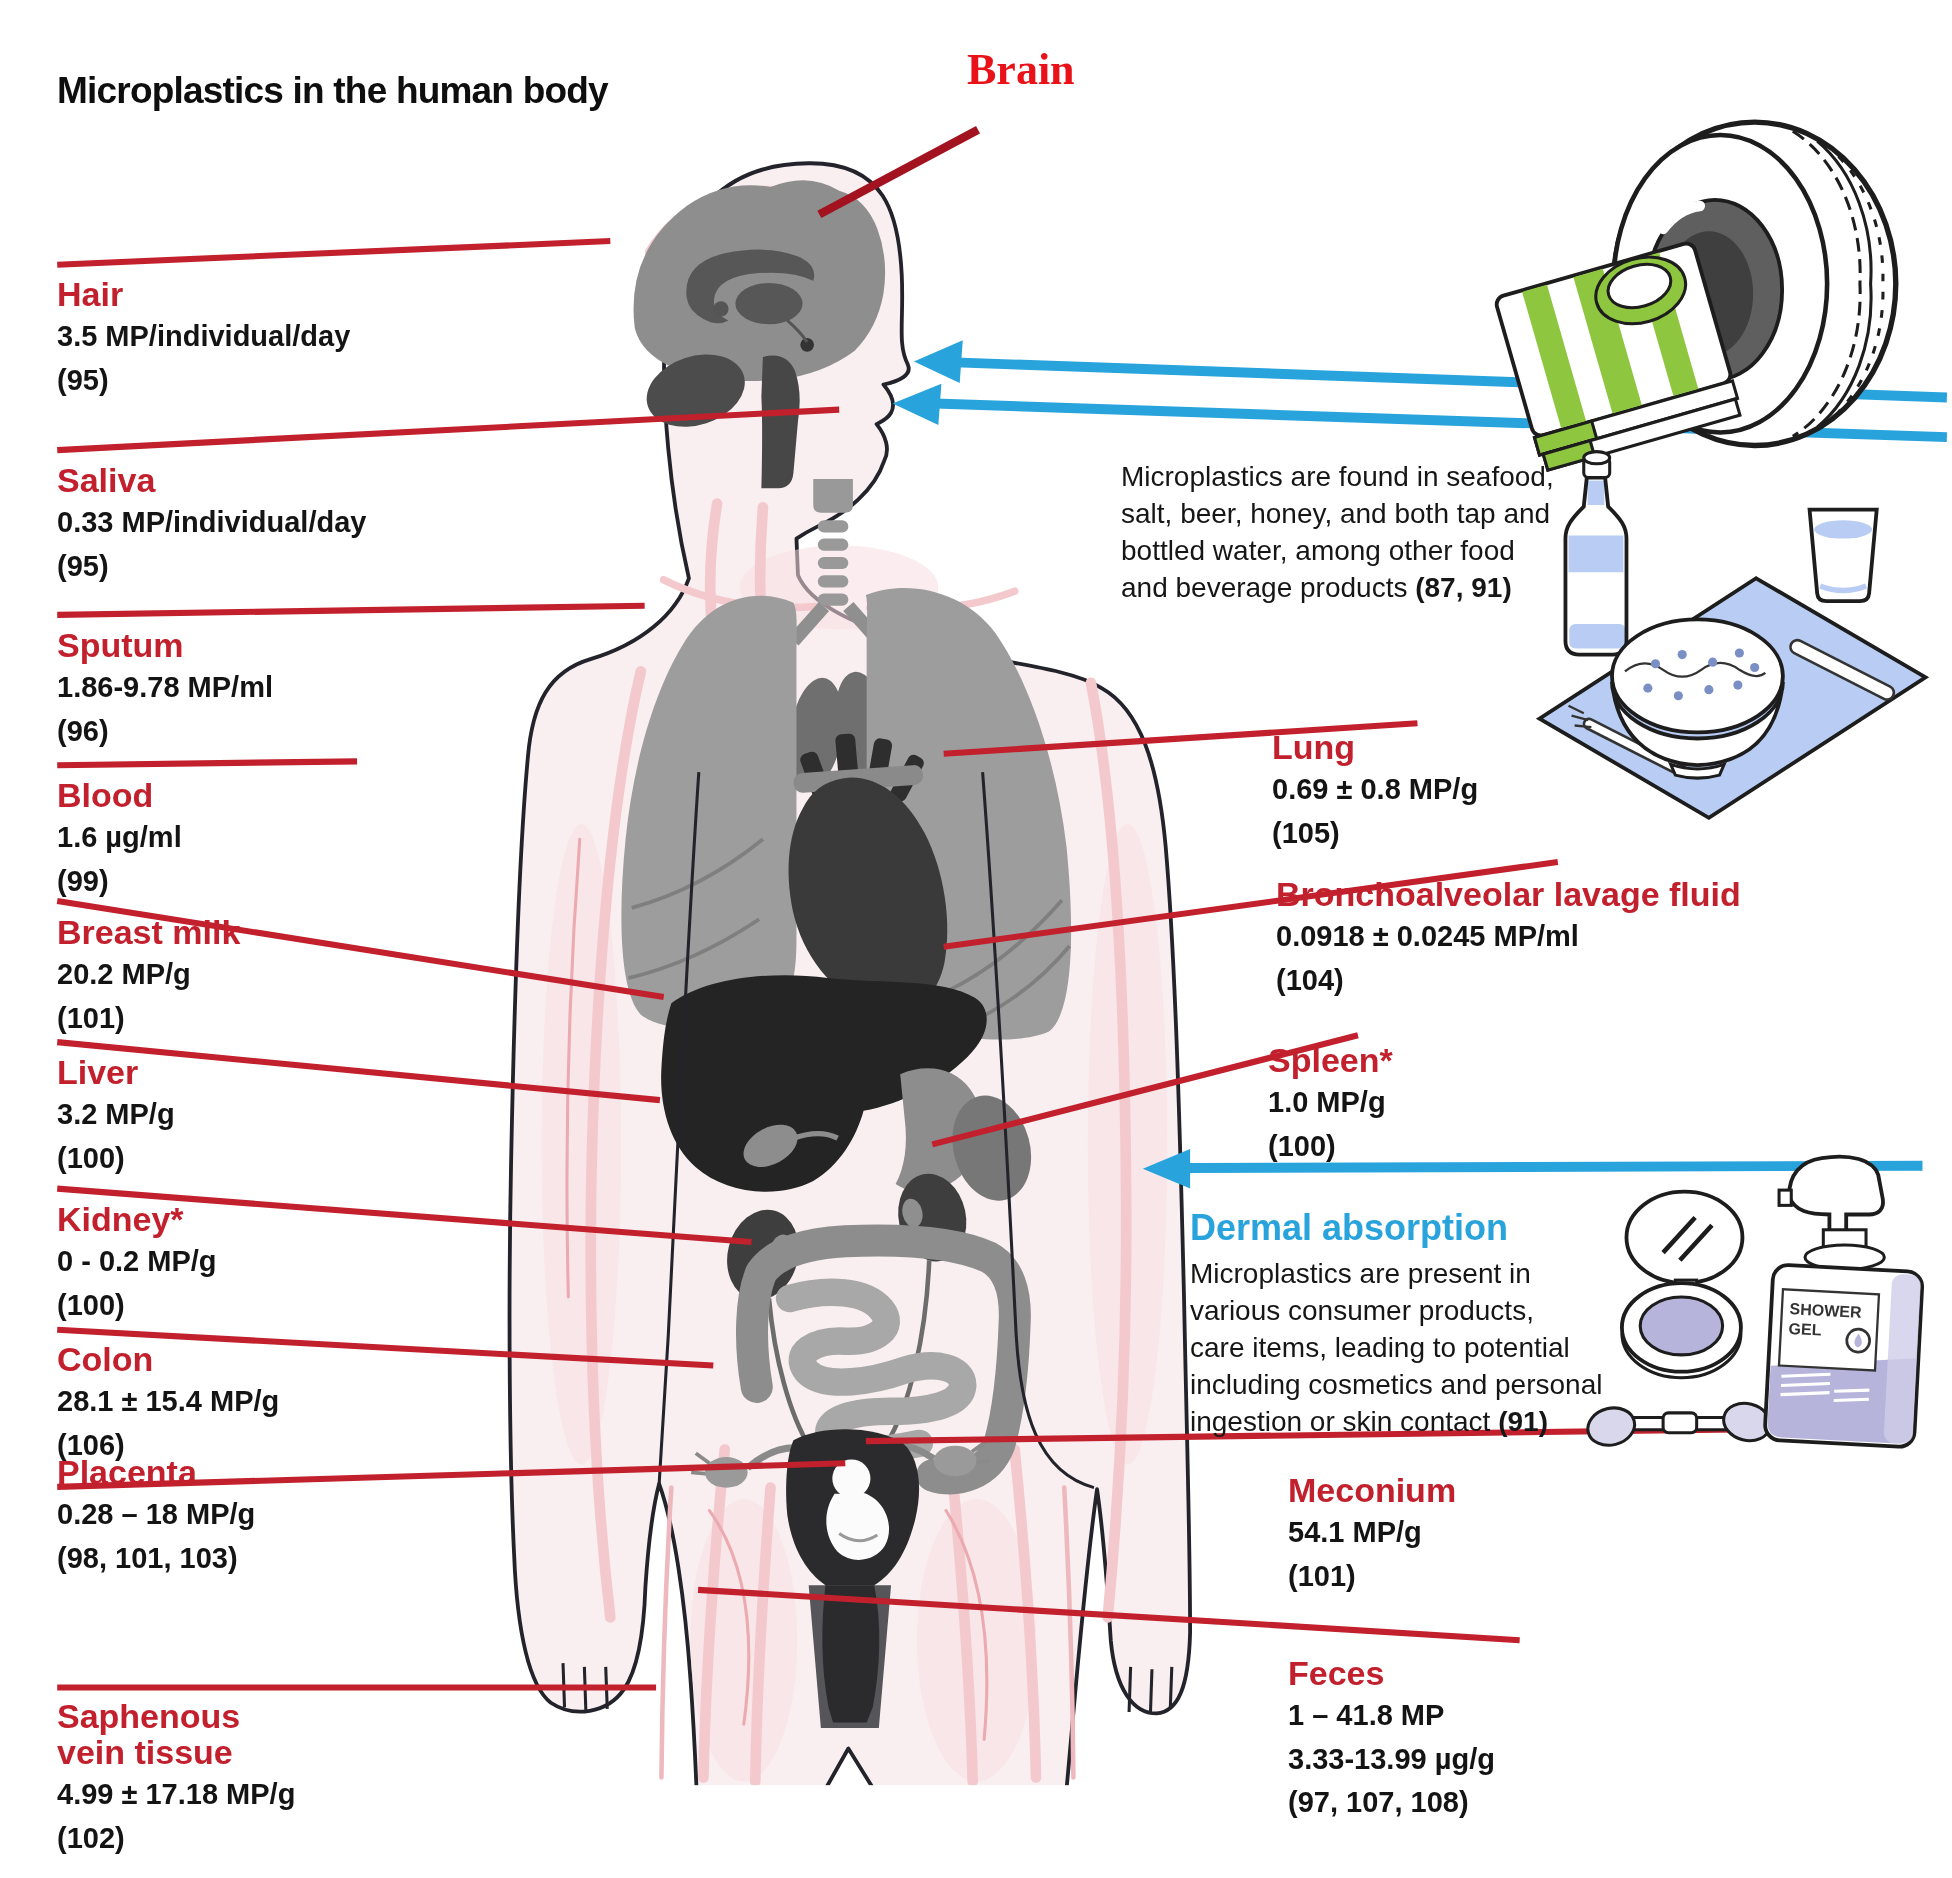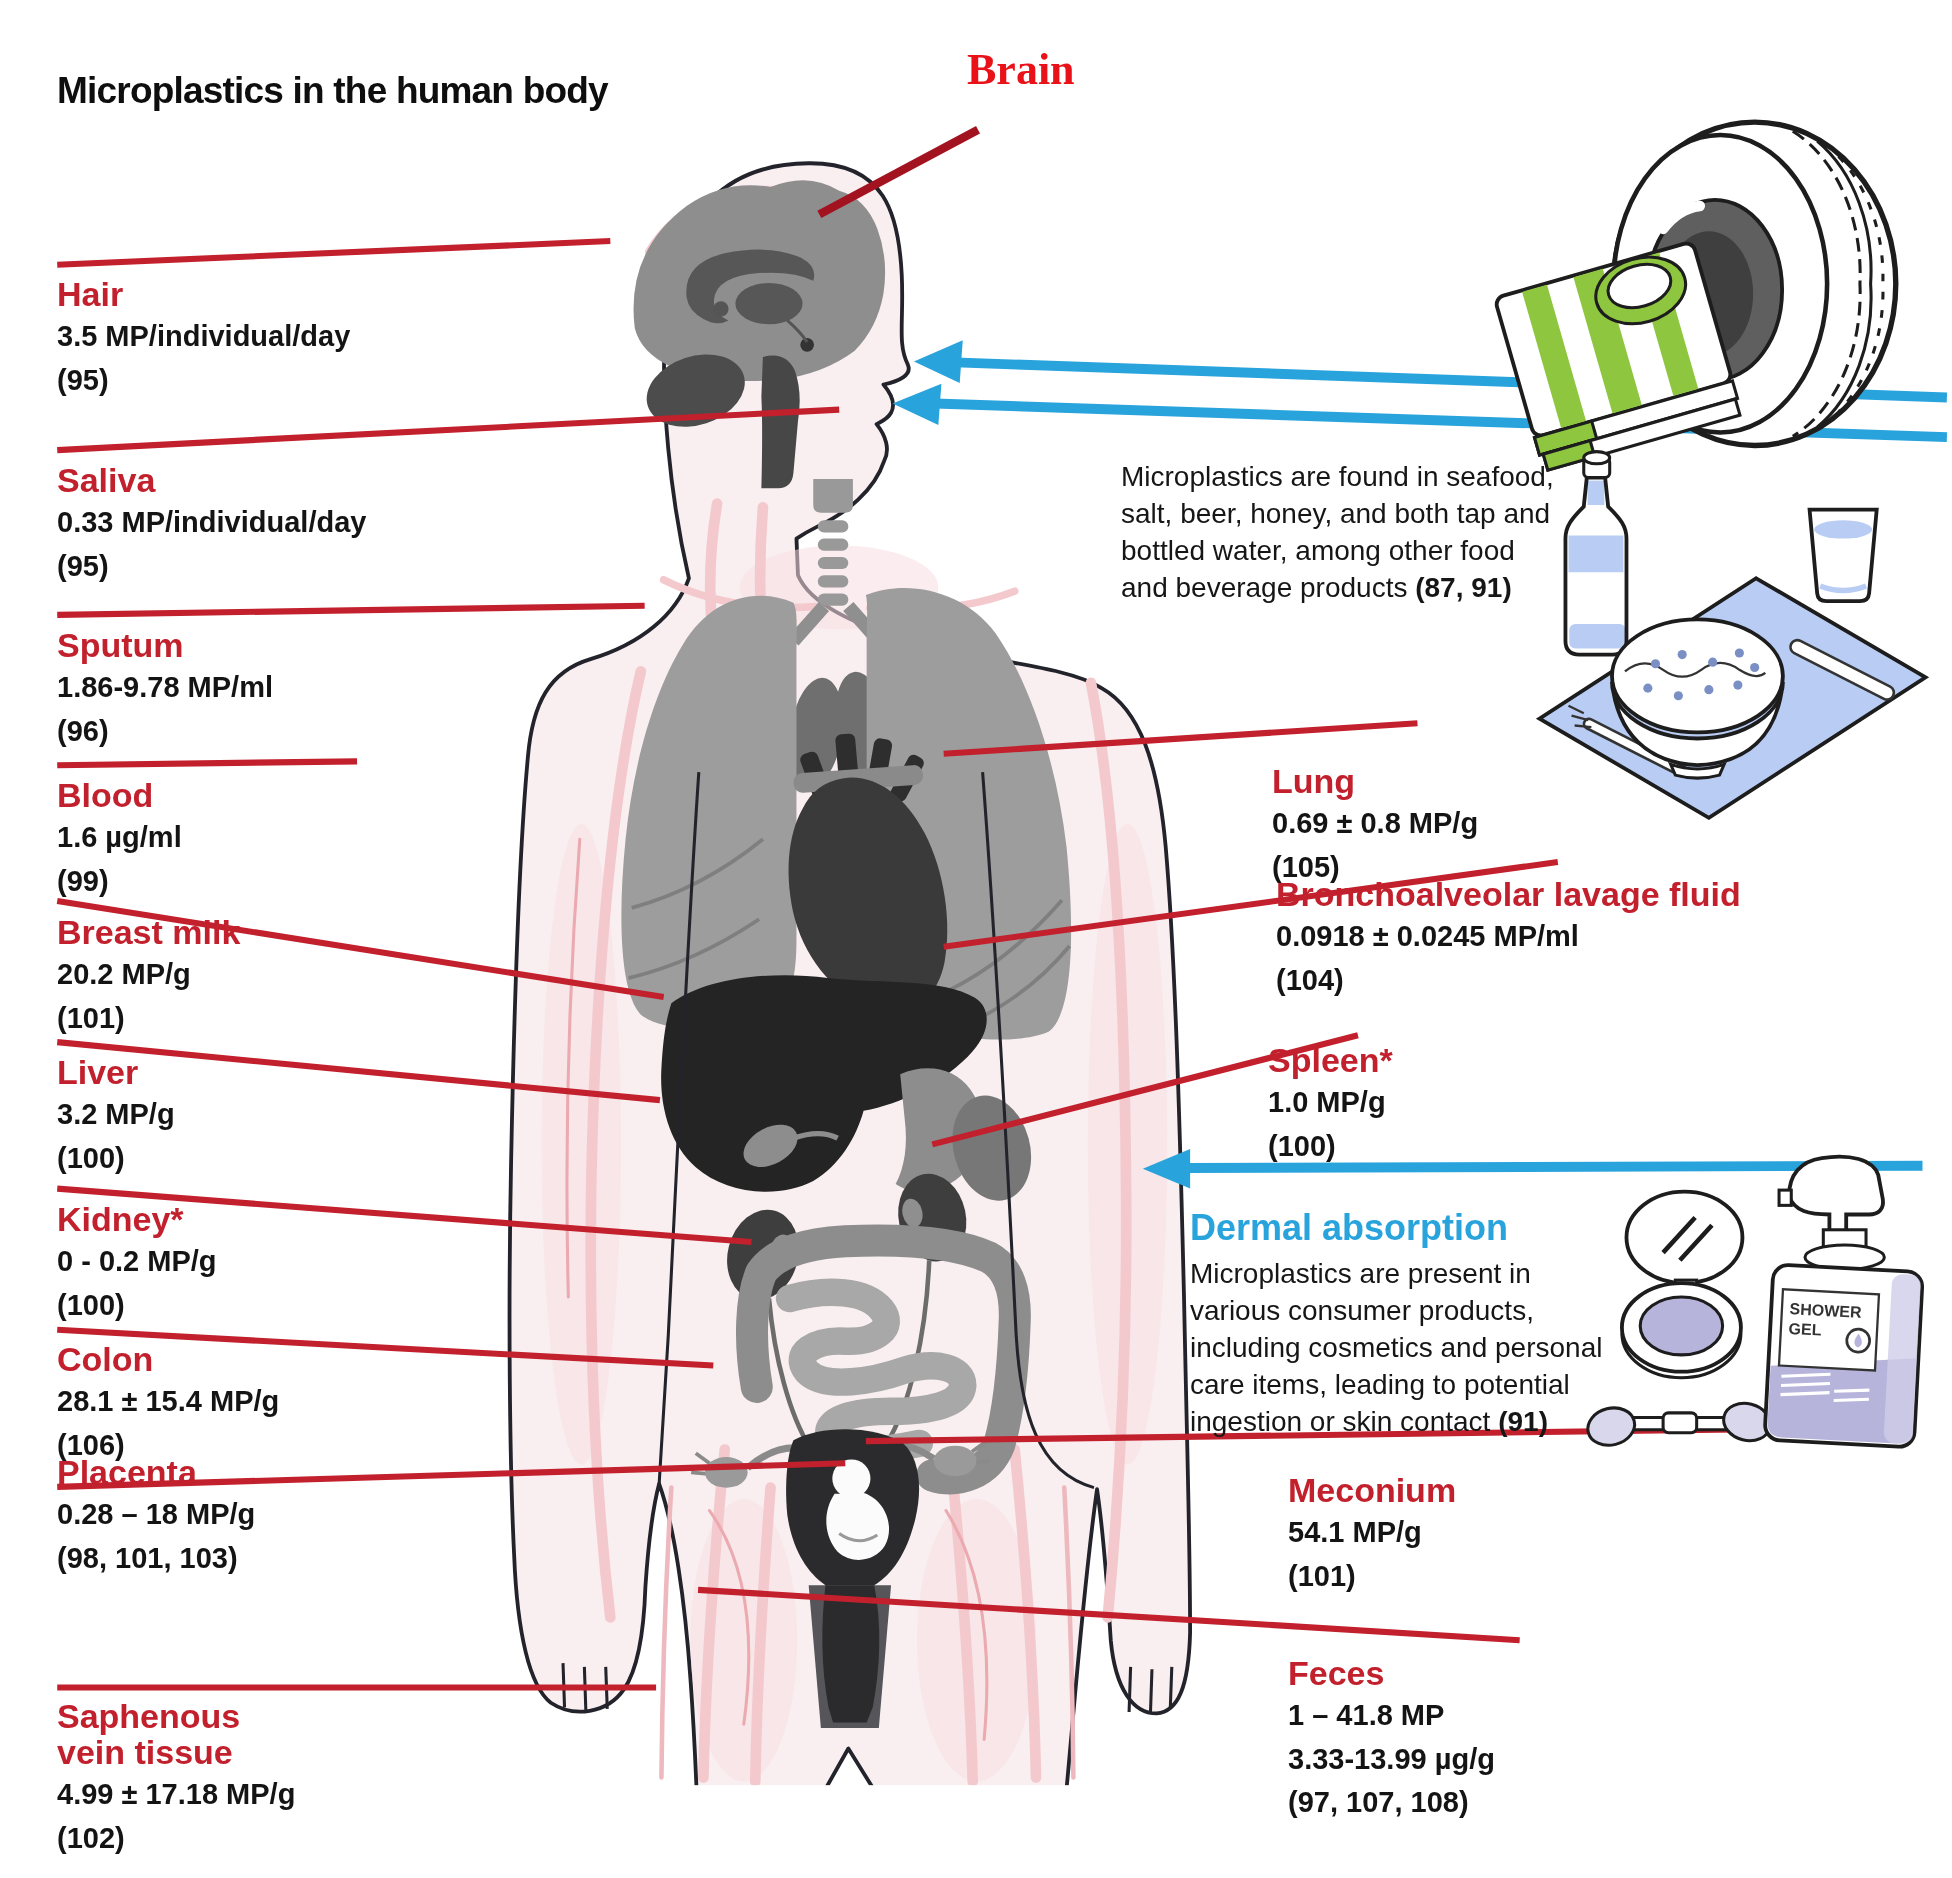--- a/index.html
+++ b/index.html
@@ -417,21 +417,21 @@
   <div class="oh">Placenta</div>
   <div class="ov">0.28 – 18 MP/g</div>
   <div class="ov">(98, 101, 103)</div>
 </div>
 <div class="olabel" style="left:57px;top:1698px;max-width:259px">
   <div class="oh">Saphenous vein tissue</div>
   <div class="ov" style="white-space:nowrap">4.99 ± 17.18 MP/g</div>
   <div class="ov">(102)</div>
 </div>
 
-<div class="olabel" style="left:1272px;top:763px">
+<div class="olabel" style="left:1272px;top:729px">
   <div class="oh">Lung</div>
   <div class="ov">0.69 ± 0.8 MP/g</div>
   <div class="ov">(105)</div>
 </div>
 <div class="olabel" style="left:1276px;top:876px;white-space:nowrap">
   <div class="oh">Bronchoalveolar lavage fluid</div>
   <div class="ov">0.0918 ± 0.0245 MP/ml</div>
   <div class="ov">(104)</div>
 </div>
 <div class="olabel" style="left:1268px;top:1042px">
@@ -459,20 +459,20 @@
     <div>bottled water, among other food</div>
     <div><span>and beverage products</span> <b>(87, 91)</b></div>
   </div>
 </div>
 
 <div class="route" style="left:1190px;top:1207px;width:442px">
   <div class="rh">Dermal absorption</div>
   <div class="rb">
     <div>Microplastics are present in</div>
     <div>various consumer products,</div>
+    <div>care items, leading to potential</div>
     <div>including cosmetics and personal</div>
-    <div>care items, leading to potential</div>
     <div><span>ingestion or skin contact</span> <b>(91)</b></div>
   </div>
 </div>
 
 </div>
 
 
 </body></html>

